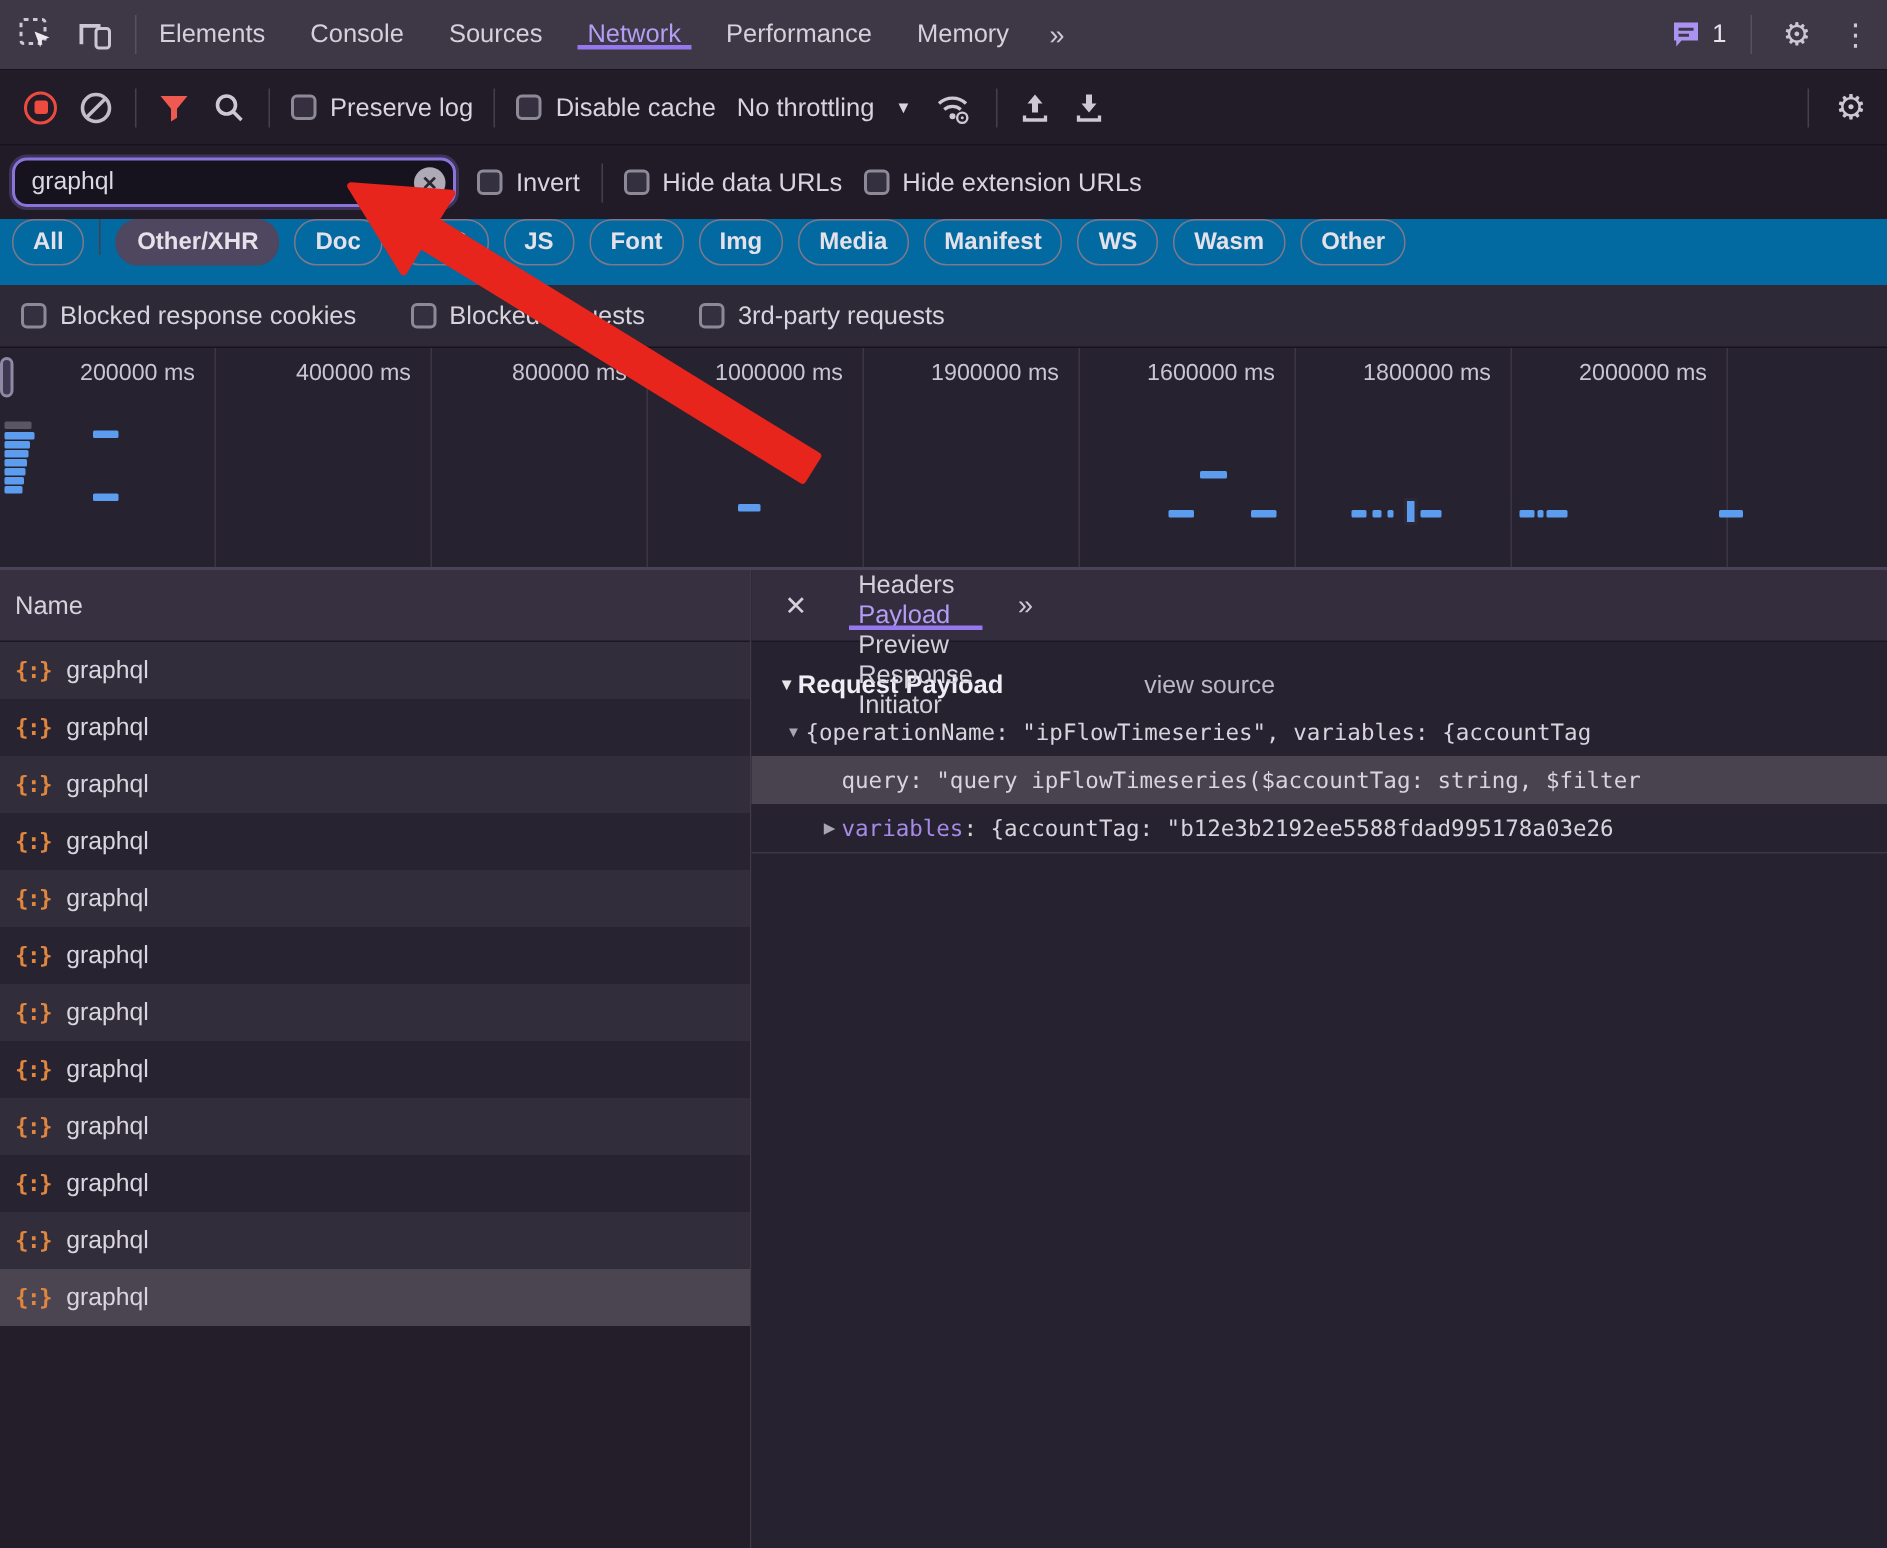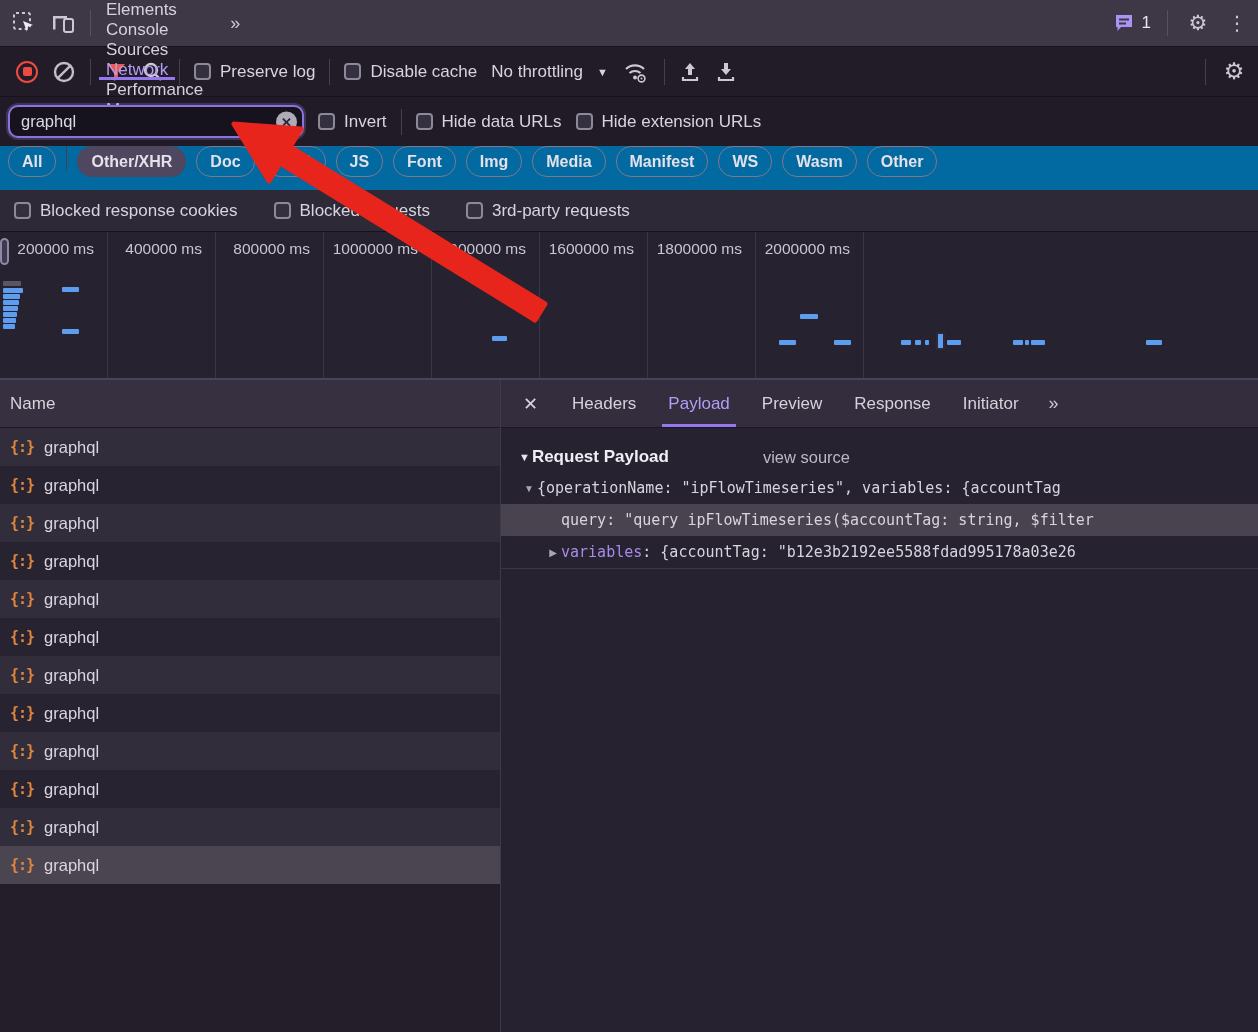--- a/index.html
+++ b/index.html
@@ -5,21 +5,21 @@
   * { margin:0; padding:0; box-sizing:border-box; }
   html,body { width:1258px; height:1032px; overflow:hidden; background:#211c28;
     font-family:"Liberation Sans", sans-serif; -webkit-font-smoothing:antialiased; }
   #app { position:relative; width:1258px; height:1032px; display:flex; flex-direction:column; }
 
   
   .tabbar { height:47px; background:#3e3746; display:flex; align-items:stretch;
     border-bottom:1px solid #17121d; flex:0 0 auto; color:#d5d1da; font-size:17px; }
   .tb-icons { display:flex; align-items:center; gap:14px; padding:0 14px 0 12px; }
   .tb-sep { width:1px; height:26px; background:#57505f; align-self:center; }
-  .tabs { display:flex; align-items:flex-start;flex-direction:column; }
+  .tabs { display:flex; align-items:center; }
   .tab { position:relative; display:flex; align-items:center; padding:0 15px; cursor:default; }
   .tab.active { color:var(--accent-purple); }
   .tab.active::after { content:""; position:absolute; left:8px; right:8px; bottom:0;
     height:3px; background:var(--accent-underline); }
   .more-tabs { display:flex; align-items:center; padding:0 12px; color:#ccc8d3; font-size:18px; letter-spacing:2px;}
   .tb-right { margin-left:auto; display:flex; align-items:center; gap:16px; padding-right:12px; }
   .msg-group { display:flex; align-items:center; gap:7px; color:#e6e3ea; font-size:17px; }
   .icon-btn { display:flex; align-items:center; justify-content:center; width:28px; height:28px;
     color:#ccc8d3; font-size:21px; }
   .kebab { font-size:20px; width:18px; }
@@ -57,21 +57,21 @@
   .chip-sep { width:1px; height:24px; background:#453f50; }
 
   
   .optsrow { height:42px; background:#2e2937; display:flex; align-items:center; gap:36px;
     padding:0 14px; color:#d8d4de; font-size:17px; flex:0 0 auto; border-bottom:1px solid #17121d; }
 
   
   .timeline { position:relative; height:148px; background:#27222f; border-bottom:2px solid #4a4358;
     overflow:hidden; flex:0 0 auto; }
   .tl-cols { position:absolute; inset:0; display:flex; }
-  .tl-col { width:108px; flex:0 0 auto; border-right:1px solid #3b3546; height:100%;
+  .tl-col { width:144px; flex:0 0 auto; border-right:1px solid #3b3546; height:100%;
     color:#c9c5d1; font-size:15.5px; text-align:right; padding:8px 13px 0 0; white-space:nowrap; overflow:hidden; }
   .tl-bar { position:absolute; border-radius:1px; }
   .tl-grip { position:absolute; left:0; top:6px; width:9px; height:27px; border:2px solid #8f89a5;
     border-radius:6px; background:#3e3950; }
 
   
   .main { flex:1 1 auto; display:flex; min-height:0; }
   .left-panel { width:501px; flex:0 0 auto; background:#231e2a; border-right:1px solid #3f3949;
     display:flex; flex-direction:column; }
   .lp-header { height:48px; background:#363040; border-bottom:1px solid #1c1725; color:#d6d2db;
@@ -362,21 +362,21 @@
           <div class="req-row selected">
             <span class="fetch-ic">{:}</span>
             <span>graphql</span>
           </div>
         </div>
     </div>
 
     <div class="right-panel">
       <div class="rp-tabs">
         <div class="rp-close">✕</div>
-        <div style="display:flex;" id="detail-tabs">
+        <div style="display:flex;flex-direction:column;" id="detail-tabs">
             <div class="rp-tab">Headers</div>
             <div class="rp-tab active">Payload</div>
             <div class="rp-tab">Preview</div>
             <div class="rp-tab">Response</div>
             <div class="rp-tab">Initiator</div>
           </div>
         <div class="rp-more">»</div>
       </div>
 
       <div class="payload">

